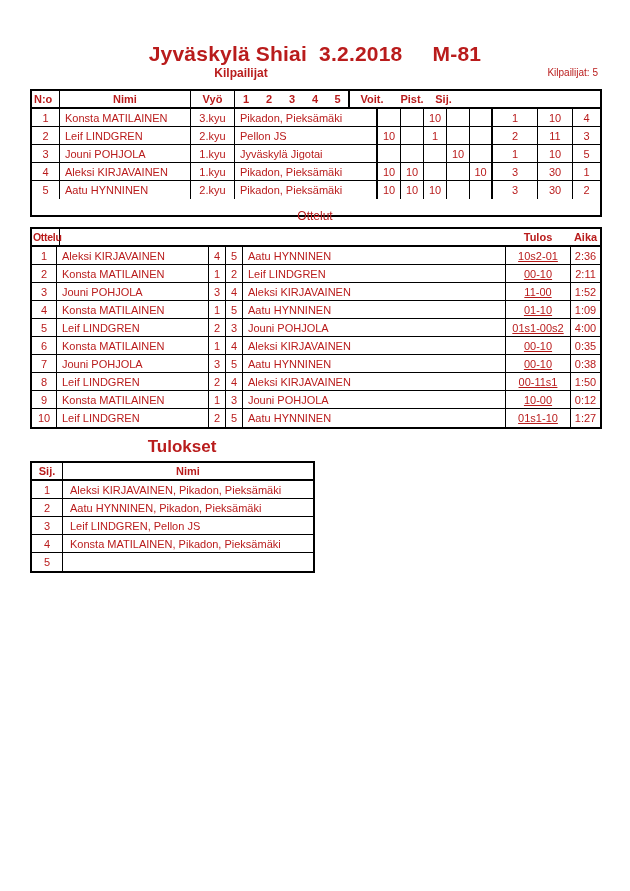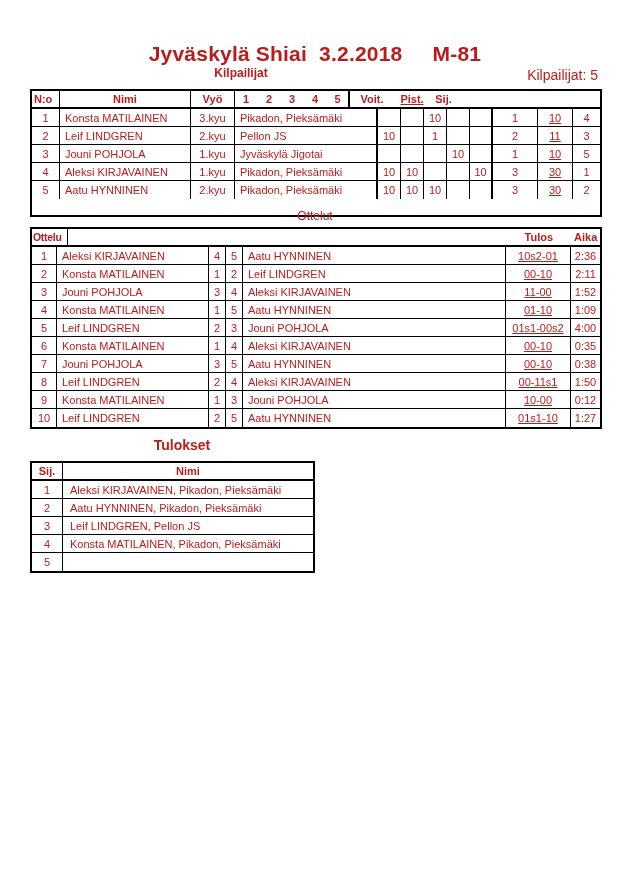--- a/index.html
+++ b/index.html
@@ -3,46 +3,46 @@
 <meta charset="utf-8">
 <style>
   html,body{margin:0;padding:0;background:#fff;}
   .page{position:relative;width:630px;height:891px;background:#ffffff;overflow:hidden;
         font-family:"Liberation Sans",sans-serif;color:#b91c1c;padding-left:28px;}
   .abs{position:absolute;}
 
   .doc-title{top:42px;left:0;width:630px;text-align:center;font-size:21px;font-weight:bold;
              white-space:pre;letter-spacing:0.2px;}
   .sub-kilpailijat{top:66px;left:141px;width:200px;text-align:center;font-size:12px;font-weight:bold;}
-  .kilp-count{top:67px;left:430px;width:168px;text-align:right;font-size:14px;}
+  .kilp-count{top:67px;left:430px;width:168px;text-align:right;font-size:10px;}
   .sec-ottelut{top:209px;left:0;width:630px;text-align:center;font-size:12px;font-weight:normal;}
-  .sec-tulokset{top:437px;left:82px;width:200px;text-align:center;font-size:14px;font-weight:bold;}
+  .sec-tulokset{top:437px;left:82px;width:200px;text-align:center;font-size:17px;font-weight:bold;}
 
   .tbl{position:absolute;border:2px solid #000;background:#fff;box-sizing:border-box;}
   .t1{top:89px;left:30px;width:572px;height:128px;}
   .t2{top:227px;left:30px;width:572px;height:202px;}
   .t3{top:461px;left:30px;width:285px;height:112px;}
 
   .r{display:flex;height:18px;border-bottom:1px solid #000;box-sizing:border-box;}
   .r:last-child{border-bottom:none;}
   .hr{border-bottom:2px solid #000;font-weight:bold;}
   .c{box-sizing:border-box;height:100%;display:flex;align-items:center;justify-content:center;
      font-size:11px;white-space:nowrap;overflow:hidden;border-right:1px solid #000;}
   .cl{justify-content:flex-start;padding-left:5px;}
   .nb{border-right-color:transparent;}
   .ov{overflow:visible;}
 
   
   .k-no{width:28px;}  .k-no-h{width:28px;justify-content:flex-start;padding-left:2px;}
   .k-nimi{width:131px;} .k-vyo{width:44px;} .k-seura{width:143px;border-right-width:2px;}
   .k-m{width:23px;} .k-m5{width:23px;border-right-width:2px;}
-  .k-voit{width:45px;} .k-pist{width:35px;text-decoration:underline;} .k-sij{width:27px;border-right:none;}
+  .k-voit{width:45px;} .k-pist{width:35px;} .k-sij{width:27px;border-right:none;}
 
   
-  .o-no{width:25px;} .o-no-h{width:36px;justify-content:flex-start;padding-left:1px;
+  .o-no{width:25px;} .o-no-h{width:28px;justify-content:flex-start;padding-left:1px;
         font-size:10.5px;letter-spacing:-0.3px;}
   .o-valk{width:152px;} .o-wno{width:17px;} .o-bno{width:17px;} .o-sin{width:263px;}
   .o-tulos{width:65px;text-decoration:underline;} .o-aika{width:29px;border-right:none;}
   .o-mid-h{width:446px;position:relative;border-right-color:transparent;}
   .o-mid-h .lbl{position:absolute;top:0;height:22px;display:flex;align-items:center;
         justify-content:center;width:150px;margin-top:20px;}
   .o-lbl-valk{left:0;}
   .o-lbl-sin{left:189px;width:160px;}
   .o-tulos-h{width:65px;border-right-color:transparent;}
 

